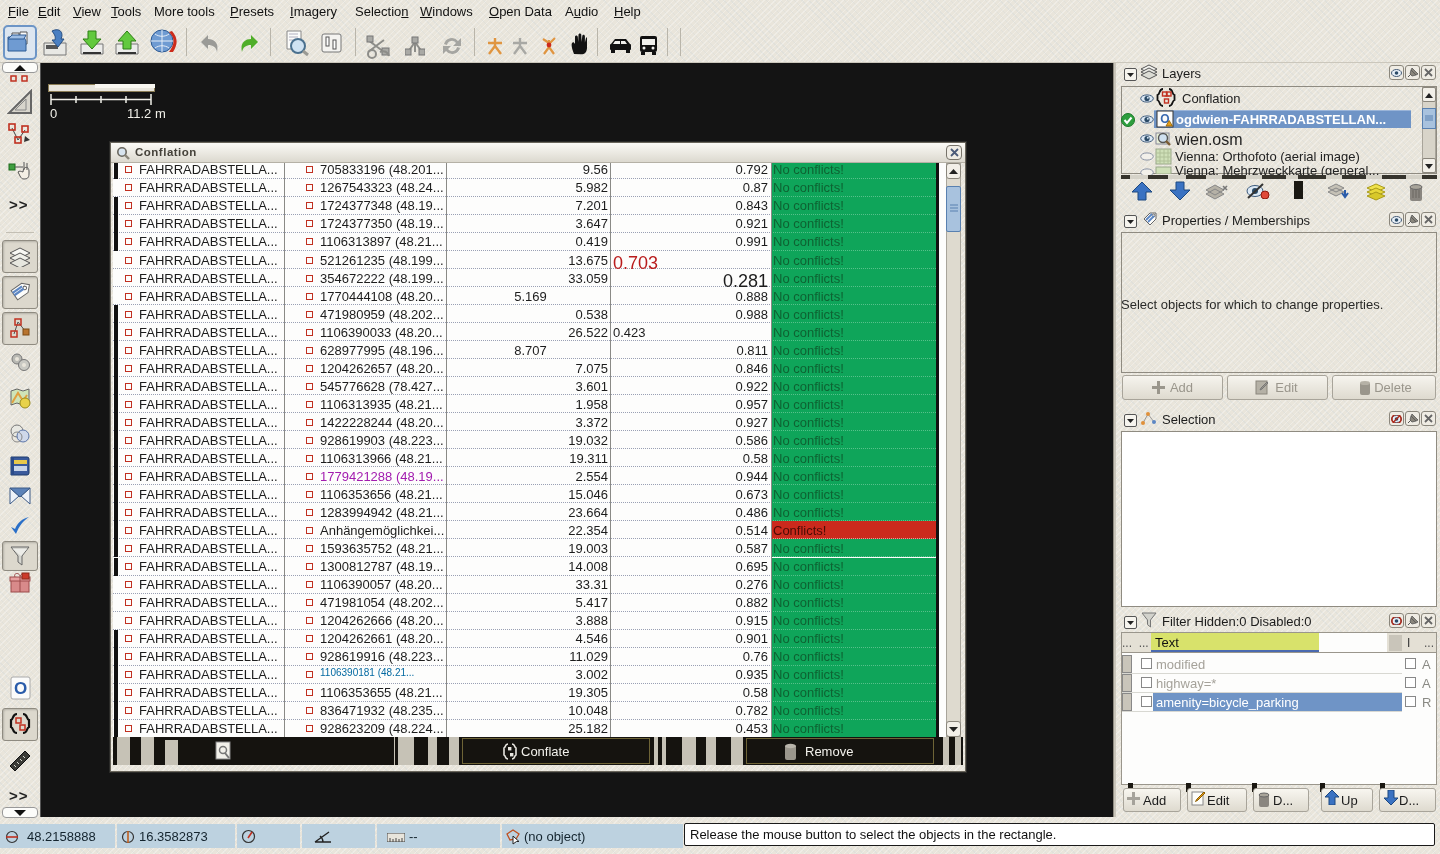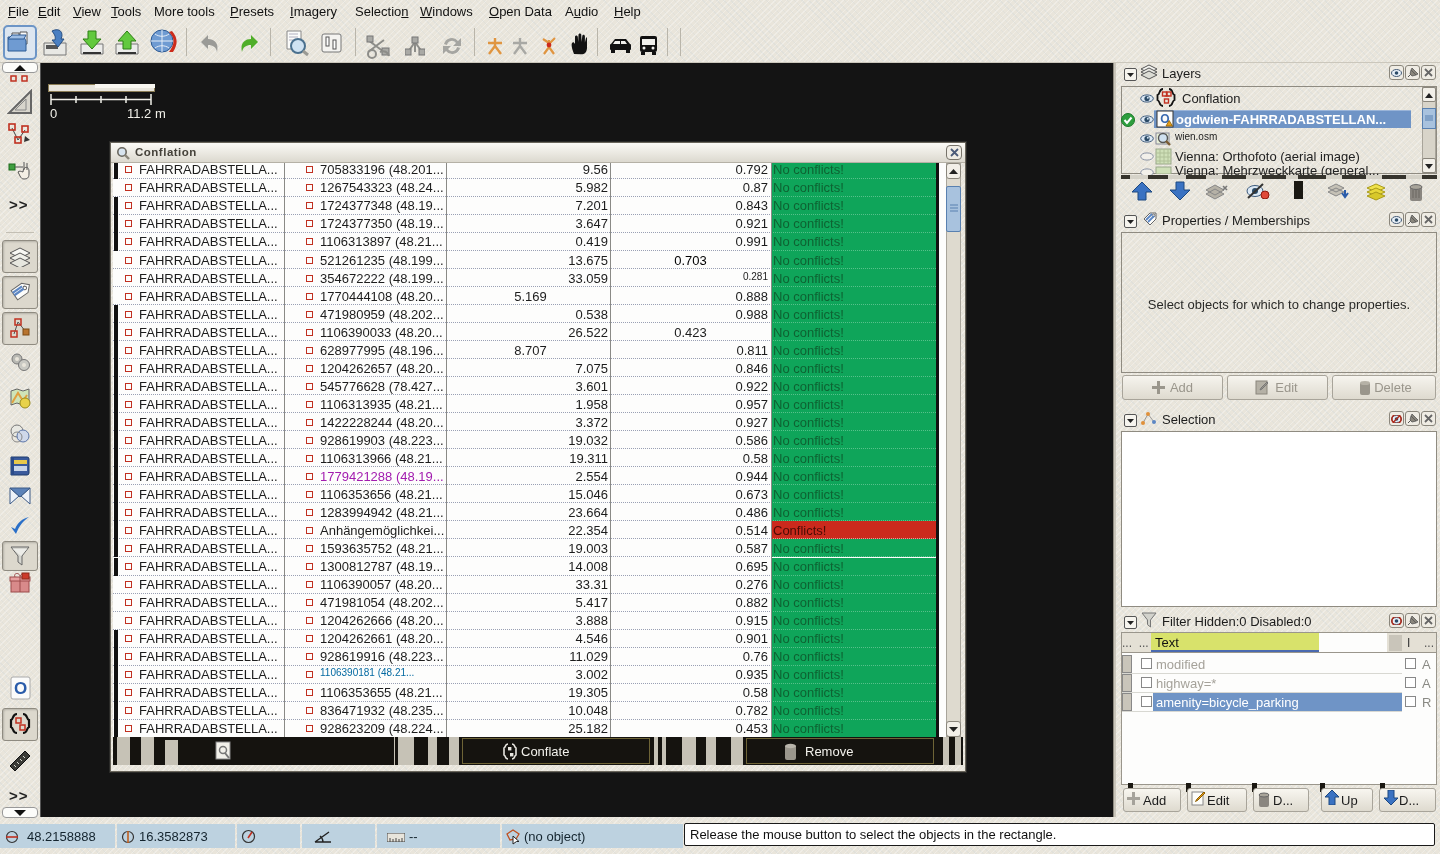--- a/index.html
+++ b/index.html
@@ -296,30 +296,30 @@
 <div class="ab" style="left:340px;top:71.4px;width:155px;text-align:right;font-size:13px;color:#1c1c1c">0.419</div>
 <div class="ab" style="left:500px;top:71.4px;width:155px;text-align:right;font-size:13px;color:#1c1c1c">0.991</div>
 <div class="ab" style="left:658px;top:69.9px;width:165px;height:18.03px;background:#0fa55a;border-bottom:1px dotted #57c08a"></div>
 <div class="ab" style="left:660px;top:71.4px;font-size:13px;color:#0e6232">No conflicts!</div>
 <div class="ab" style="left:0;top:88.0px;width:823px;height:18.03px;border-bottom:1px dotted #9aa0b4"></div>
 <div class="ab" style="left:12px;top:93.5px;width:7px;height:7px;border:1.6px solid #c03020"></div>
 <div class="ab" style="left:26px;top:89.5px;font-size:13px;color:#1c1c1c">FAHRRADABSTELLA...</div>
 <div class="ab" style="left:193px;top:93.5px;width:7px;height:7px;border:1.6px solid #c03020"></div>
 <div class="ab" style="left:207px;top:89.5px;font-size:13px;color:#1c1c1c">521261235 (48.199...</div>
 <div class="ab" style="left:340px;top:89.5px;width:155px;text-align:right;font-size:13px;color:#1c1c1c">13.675</div>
-<div class="ab" style="left:500px;top:89.5px;width:155px;text-align:center;font-size:13px;color:#000000">0.703</div>
+<div class="ab" style="left:500px;top:89.5px;width:155px;text-align:left;font-size:18px;color:#b91c1c">0.703</div>
 <div class="ab" style="left:658px;top:88.0px;width:165px;height:18.03px;background:#0fa55a;border-bottom:1px dotted #57c08a"></div>
 <div class="ab" style="left:660px;top:89.5px;font-size:13px;color:#0e6232">No conflicts!</div>
 <div class="ab" style="left:0;top:106.0px;width:823px;height:18.03px;border-bottom:1px dotted #9aa0b4"></div>
 <div class="ab" style="left:12px;top:111.5px;width:7px;height:7px;border:1.6px solid #c03020"></div>
 <div class="ab" style="left:26px;top:107.5px;font-size:13px;color:#1c1c1c">FAHRRADABSTELLA...</div>
 <div class="ab" style="left:193px;top:111.5px;width:7px;height:7px;border:1.6px solid #c03020"></div>
 <div class="ab" style="left:207px;top:107.5px;font-size:13px;color:#1c1c1c">354672222 (48.199...</div>
 <div class="ab" style="left:340px;top:107.5px;width:155px;text-align:right;font-size:13px;color:#1c1c1c">33.059</div>
-<div class="ab" style="left:500px;top:107.5px;width:155px;text-align:right;font-size:10px;color:#1c1c1c">0.281</div>
+<div class="ab" style="left:500px;top:107.5px;width:155px;text-align:right;font-size:18px;color:#1c1c1c">0.281</div>
 <div class="ab" style="left:658px;top:106.0px;width:165px;height:18.03px;background:#0fa55a;border-bottom:1px dotted #57c08a"></div>
 <div class="ab" style="left:660px;top:107.5px;font-size:13px;color:#0e6232">No conflicts!</div>
 <div class="ab" style="left:0;top:124.0px;width:823px;height:18.03px;border-bottom:1px dotted #9aa0b4"></div>
 <div class="ab" style="left:12px;top:129.5px;width:7px;height:7px;border:1.6px solid #c03020"></div>
 <div class="ab" style="left:26px;top:125.5px;font-size:13px;color:#1c1c1c">FAHRRADABSTELLA...</div>
 <div class="ab" style="left:193px;top:129.5px;width:7px;height:7px;border:1.6px solid #c03020"></div>
 <div class="ab" style="left:207px;top:125.5px;font-size:13px;color:#1c1c1c">1770444108 (48.20...</div>
 <div class="ab" style="left:340px;top:125.5px;width:155px;text-align:center;font-size:13px;color:#1c1c1c">5.169</div>
 <div class="ab" style="left:500px;top:125.5px;width:155px;text-align:right;font-size:13px;color:#1c1c1c">0.888</div>
 <div class="ab" style="left:658px;top:124.0px;width:165px;height:18.03px;background:#0fa55a;border-bottom:1px dotted #57c08a"></div>
@@ -334,21 +334,21 @@
 <div class="ab" style="left:500px;top:143.5px;width:155px;text-align:right;font-size:13px;color:#1c1c1c">0.988</div>
 <div class="ab" style="left:658px;top:142.0px;width:165px;height:18.03px;background:#0fa55a;border-bottom:1px dotted #57c08a"></div>
 <div class="ab" style="left:660px;top:143.5px;font-size:13px;color:#0e6232">No conflicts!</div>
 <div class="ab" style="left:0;top:160.1px;width:823px;height:18.03px;border-bottom:1px dotted #9aa0b4"></div>
 <div class="ab" style="left:1px;top:160.1px;width:4px;height:18.03px;background:#111"></div>
 <div class="ab" style="left:12px;top:165.6px;width:7px;height:7px;border:1.6px solid #c03020"></div>
 <div class="ab" style="left:26px;top:161.6px;font-size:13px;color:#1c1c1c">FAHRRADABSTELLA...</div>
 <div class="ab" style="left:193px;top:165.6px;width:7px;height:7px;border:1.6px solid #c03020"></div>
 <div class="ab" style="left:207px;top:161.6px;font-size:13px;color:#1c1c1c">1106390033 (48.20...</div>
 <div class="ab" style="left:340px;top:161.6px;width:155px;text-align:right;font-size:13px;color:#1c1c1c">26.522</div>
-<div class="ab" style="left:500px;top:161.6px;width:155px;text-align:center;font-size:13px;color:#1c1c1c">0.423</div>
+<div class="ab" style="left:500px;top:161.6px;width:155px;text-align:left;font-size:13px;color:#1c1c1c">0.423</div>
 <div class="ab" style="left:658px;top:160.1px;width:165px;height:18.03px;background:#0fa55a;border-bottom:1px dotted #57c08a"></div>
 <div class="ab" style="left:660px;top:161.6px;font-size:13px;color:#0e6232">No conflicts!</div>
 <div class="ab" style="left:0;top:178.1px;width:823px;height:18.03px;border-bottom:1px dotted #9aa0b4"></div>
 <div class="ab" style="left:1px;top:178.1px;width:4px;height:18.03px;background:#111"></div>
 <div class="ab" style="left:12px;top:183.6px;width:7px;height:7px;border:1.6px solid #c03020"></div>
 <div class="ab" style="left:26px;top:179.6px;font-size:13px;color:#1c1c1c">FAHRRADABSTELLA...</div>
 <div class="ab" style="left:193px;top:183.6px;width:7px;height:7px;border:1.6px solid #c03020"></div>
 <div class="ab" style="left:207px;top:179.6px;font-size:13px;color:#1c1c1c">628977995 (48.196...</div>
 <div class="ab" style="left:340px;top:179.6px;width:155px;text-align:center;font-size:13px;color:#1c1c1c">8.707</div>
 <div class="ab" style="left:500px;top:179.6px;width:155px;text-align:right;font-size:13px;color:#1c1c1c">0.811</div>
@@ -673,21 +673,21 @@
 <svg class="ab" style="left:1140px;top:134px" width="14" height="9" viewBox="0 0 14 9">
     <ellipse cx="7" cy="4.5" rx="6.3" ry="3.6" fill="#dce8f4" stroke="#3c5a7c"></ellipse>
     <circle cx="7" cy="4.5" r="2.6" fill="#2a4a66"></circle>
     <circle cx="7.8" cy="3.7" r="1" fill="#cfe0f0"></circle>
   </svg>
 <svg class="ab" style="left:1155px;top:130px" width="17" height="17" viewBox="0 0 17 17">
     <rect x="1" y="3" width="13" height="11" fill="#e6eed8" stroke="#889"></rect>
     <circle cx="8" cy="8" r="4.5" fill="#cfe0ef" stroke="#555" stroke-width="1.4"></circle>
     <path d="M11 11 l4 4" stroke="#7a5c34" stroke-width="2.4"></path>
   </svg>
-<div class="ab" style="left:1175px;top:131px;font-size:10px;color:#222">wien.osm</div>
+<div class="ab" style="left:1175px;top:131px;font-size:16px;color:#222">wien.osm</div>
 <svg class="ab" style="left:1140px;top:152px" width="14" height="9" viewBox="0 0 14 9">
     <ellipse cx="7" cy="4.5" rx="6.3" ry="3.6" fill="#f2f0ea" stroke="#8a93a5"></ellipse>
   </svg>
 <svg class="ab" style="left:1155px;top:148px" width="17" height="17" viewBox="0 0 17 17">
     <rect x="1" y="1" width="15" height="15" fill="#cfe0b8" stroke="#9aa88a"></rect>
     <path d="M1 5 h15 M1 9 h15 M1 13 h15 M5 1 v15 M9 1 v15 M13 1 v15" stroke="#b0c098"></path>
   </svg>
 <div class="ab" style="left:1175px;top:149px;font-size:13px;color:#222">Vienna: Orthofoto (aerial image)</div>
 <svg class="ab" style="left:1140px;top:168px" width="14" height="9" viewBox="0 0 14 9">
     <ellipse cx="7" cy="4.5" rx="6.3" ry="3.6" fill="#f2f0ea" stroke="#8a93a5"></ellipse>
@@ -767,21 +767,21 @@
     <circle cx="5.5" cy="4" r="1.8" fill="#2a4a66"></circle>
   </svg>
 <svg class="ab" style="left:1407px;top:215px" width="11" height="10" viewBox="0 0 11 10">
     <path d="M1 9 L5 5" stroke="#555"></path>
     <path d="M4 2 l5 5 2 -1 -6 -6 z M4 2 l-1 4 2 2 4 -1" fill="#8a867c" stroke="#555" stroke-width=".8"></path>
   </svg>
 <svg class="ab" style="left:1424px;top:215px" width="9" height="9" viewBox="0 0 9 9">
     <path d="M1 1 L8 8 M8 1 L1 8" stroke="#666" stroke-width="1.8"></path>
   </svg>
 <div class="ab tex" style="left:1121px;top:232px;width:316px;height:141px;border:1px solid #8f8b81"></div>
-<div class="ab" style="left:1121px;top:297px;width:316px;text-align:center;font-size:13px;color:#2a2a28">Select objects for which to change properties.</div>
+<div class="ab" style="left:1121px;top:297px;width:316px;text-align:left;font-size:13px;color:#2a2a28">Select objects for which to change properties.</div>
 <div class="ab" style="left:1122px;top:375px;width:101px;height:25px;background:linear-gradient(#f6f4ee,#dedacf);border:1px solid #a8a49a;border-radius:3px"></div>
 <svg class="ab" style="left:1152px;top:381px" width="13" height="13" viewBox="0 0 13 13">
     <path d="M5 0 h3 v5 h5 v3 h-5 v5 h-3 v-5 H0 v-3 h5 z" fill="#9a968c"></path>
   </svg>
 <div class="ab" style="left:1122px;top:380px;width:101px;text-align:center;font-size:13px;color:#9a968c;text-indent:18px">Add</div>
 <div class="ab" style="left:1227px;top:375px;width:101px;height:25px;background:linear-gradient(#f6f4ee,#dedacf);border:1px solid #a8a49a;border-radius:3px"></div>
 <svg class="ab" style="left:1255px;top:380px" width="15" height="15" viewBox="0 0 15 15">
     <rect x="1" y="1" width="11" height="13" fill="#b5b1a6" stroke="#8a867c"></rect>
     <path d="M13 3 l-6 6 -2 1 1 -2 6 -6 z" fill="#9a968c" stroke="#777"></path>
   </svg>

